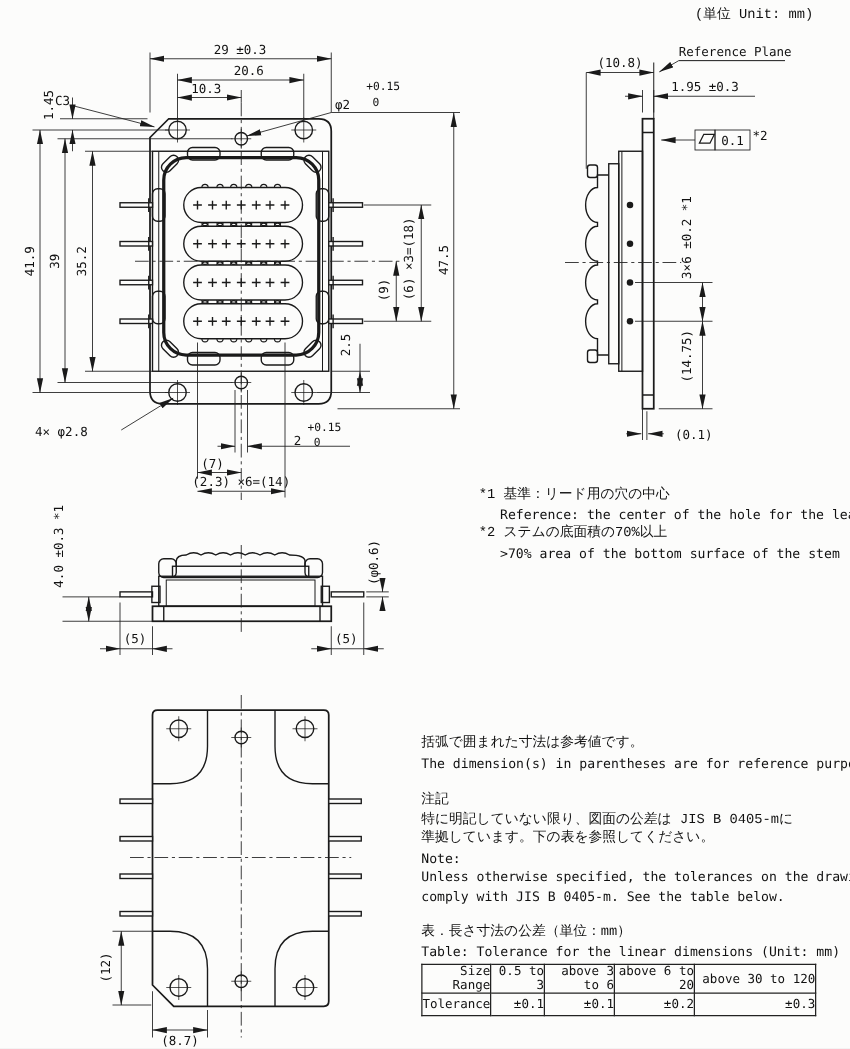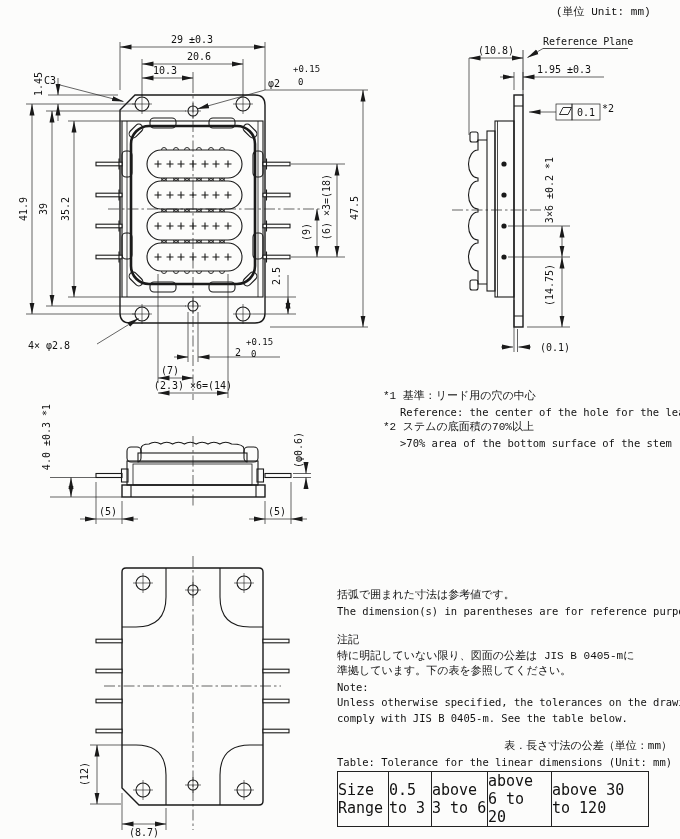--- a/index.html
+++ b/index.html
@@ -22,21 +22,21 @@
   text{font-family:"DejaVu Sans Mono","Liberation Mono",monospace;font-size:10px;fill:#111;}
   .t9{font-size:9px;}
   
   .blk{position:absolute;white-space:nowrap;}
   .jp{font-family:Liberation Mono, monospace;font-size:11px;line-height:15.5px;}
   .en{font-family:"DejaVu Sans Mono","Liberation Mono",monospace;font-size:10.5px;line-height:15.5px;}
   .indent{padding-left:17px;}
   .gap{height:14px;}
   table.tol{position:absolute;left:337px;top:771px;border-collapse:collapse;}
   table.tol th,table.tol td{border:1px solid #222;font-family:"DejaVu Sans Mono","Liberation Mono",monospace;
-      font-size:15px;font-weight:normal;text-align:left;padding:0;height:17px;}
+      font-size:10px;font-weight:normal;text-align:right;padding:0;height:17px;}
   .c0{width:50px;}.c1{width:42px;}.c2{width:55px;margin-top:24px;}.c3{width:63px;}.c4{width:96px;}
 </style>
 </head>
 <body>
 
 <div class="page">
 
 <svg width="680" height="839" viewBox="0 0 680 839">
   <defs>
     <marker id="ar" viewBox="0 0 12 6" refX="11.5" refY="3" markerWidth="12" markerHeight="6" markerUnits="userSpaceOnUse" orient="auto-start-reverse">
@@ -279,30 +279,37 @@
     <div class="en">The dimension(s) in parentheses are for reference purposes</div>
     <div class="gap"></div>
     <div class="jp">注記</div>
     <div class="jp">特に明記していない限り、図面の公差は JIS B 0405-mに</div>
     <div class="jp">準拠しています。下の表を参照してください。</div>
     <div class="en">Note:</div>
     <div class="en">Unless otherwise specified, the tolerances on the drawings</div>
     <div class="en">comply with JIS B 0405-m. See the table below.</div>
   </div>
 
-  <div class="blk" style="left:337px;top:739px;text-align:right;">
+  <div class="blk" style="left:337px;top:739px;">
     <div class="jp">表．長さ寸法の公差（単位：mm）</div>
     <div class="en">Table: Tolerance for the linear dimensions (Unit: mm)</div>
   </div>
 
   <table class="tol">
     <tbody>
         <tr>
       <th class="c0">Size Range</th>
       <th class="c1">0.5 to 3</th>
       <th class="c2">above 3 to 6</th>
       <th class="c3">above 6 to 20</th>
       <th class="c4">above 30 to 120</th>
     </tr>
+    <tr>
+      <td>Tolerance</td>
+      <td>±0.1</td>
+      <td>±0.1</td>
+      <td>±0.2</td>
+      <td>±0.3</td>
+    </tr>
   </tbody>
     </table>
 
 </div>
 
 </body></html>

